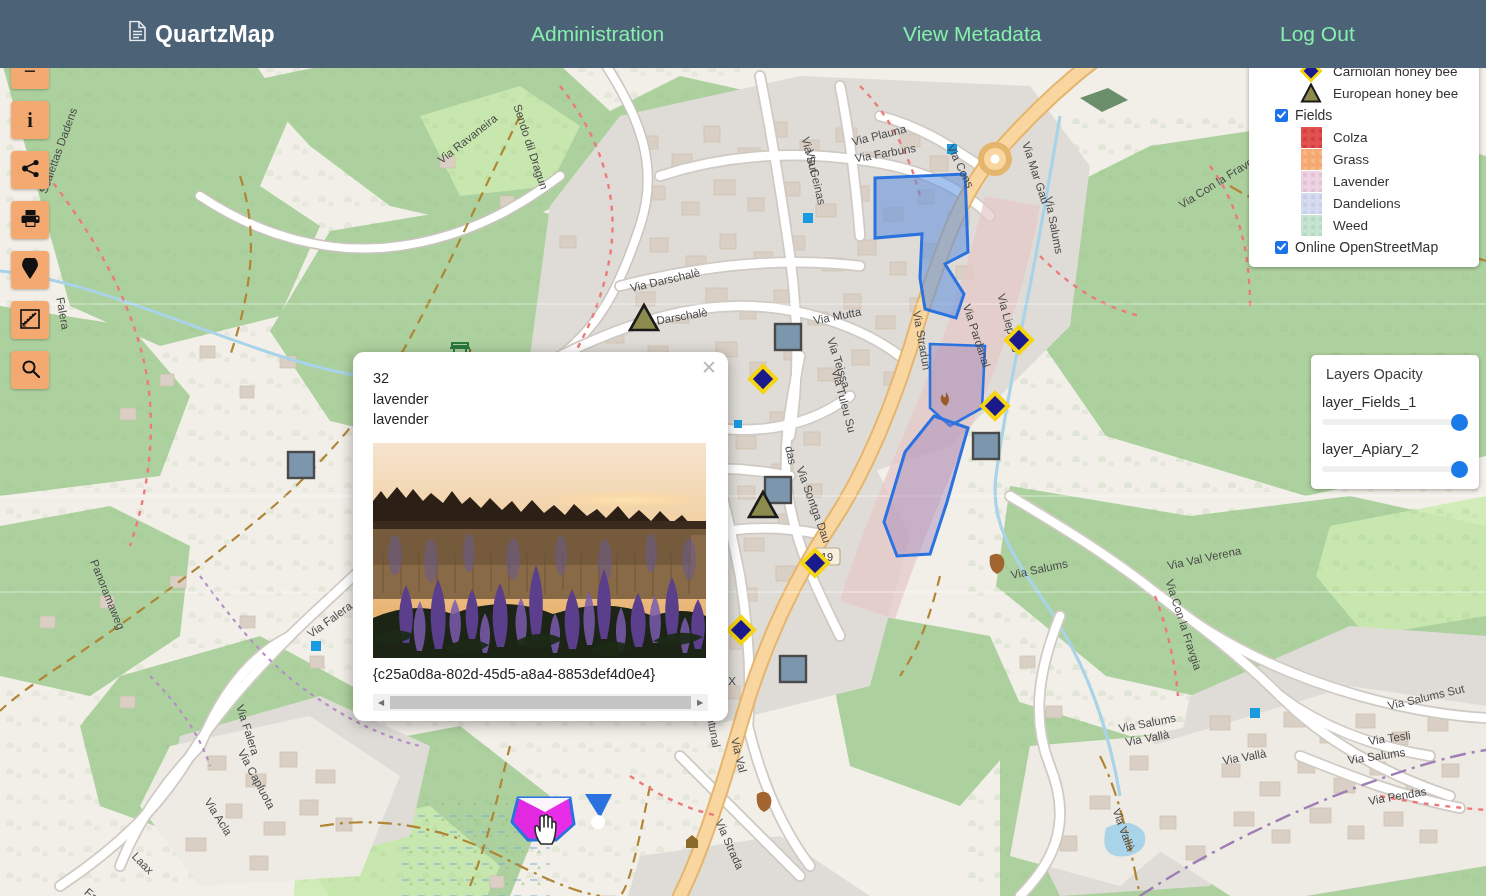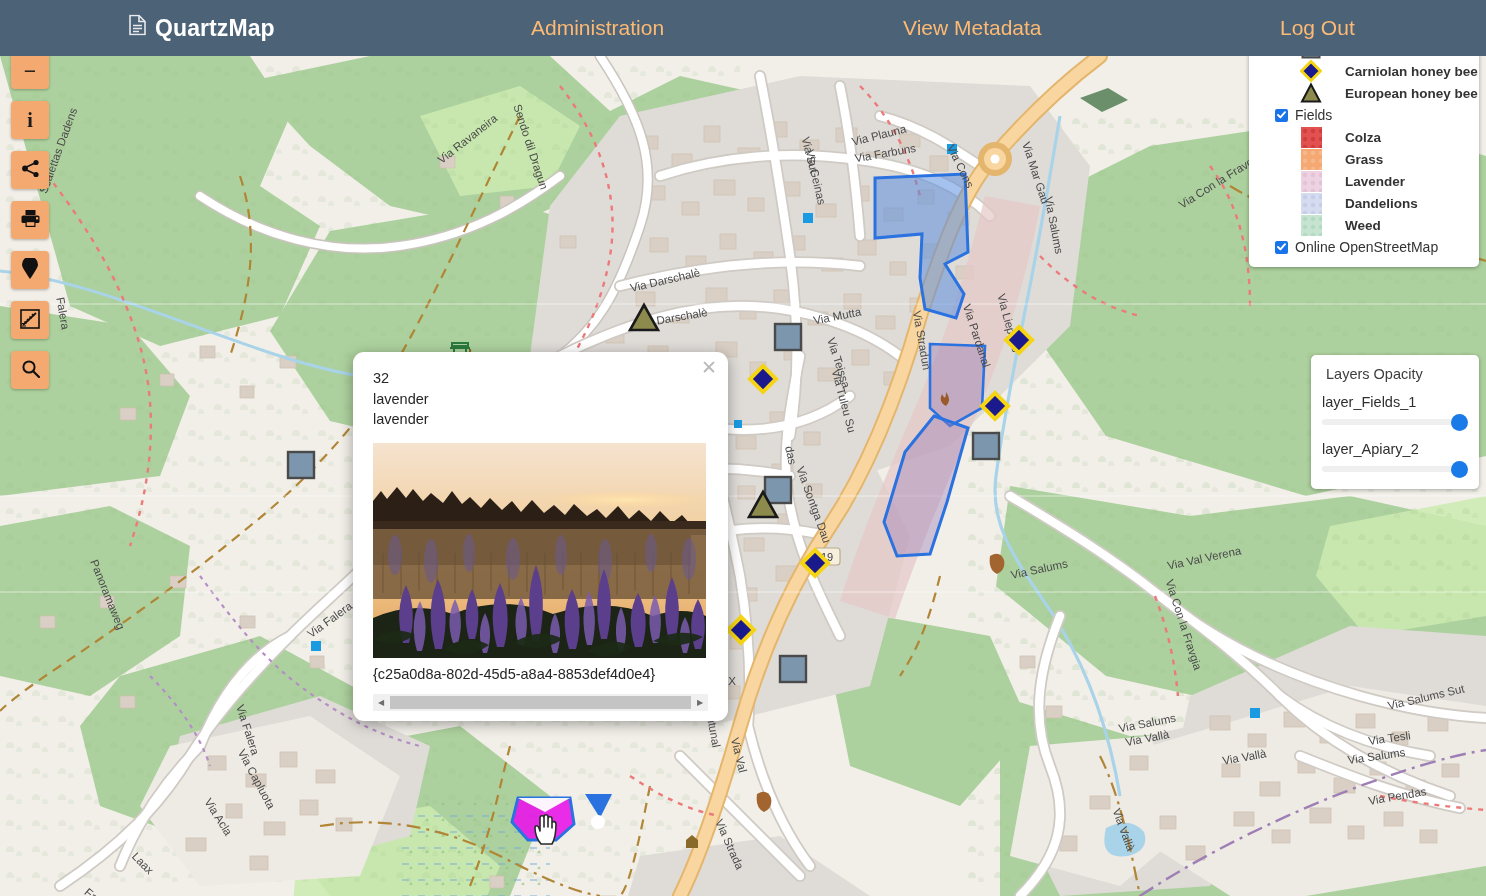--- a/index.html
+++ b/index.html
@@ -6,34 +6,34 @@
   html, body {
     width: 1486px; height: 896px;
     overflow: hidden;
     font-family: "Liberation Sans", sans-serif;
     background: #f2efe9;
   }
   #app { position: relative; width: 1486px; height: 896px; overflow: hidden; }
 
   
   .navbar {
-    position: absolute; top: 0; left: 0; width: 1486px; height: 56px;
+    position: absolute; top: 0; left: 0; width: 1486px; height: 68px;
     background: #4c6277; z-index: 60;
     display: flex; align-items: center;
   }
   .brand {
     position: absolute; left: 129px; top: 50%; transform: translateY(-50%);
     display: flex; align-items: center; gap: 9px;
     color: #ffffff; font-size: 23px; font-weight: bold; letter-spacing: .1px;
     white-space: nowrap;
   }
   .brand .doc-ic { display:block; }
   .nav-link {
     position: absolute; top: 50%; transform: translateY(-50%);
-    color: #fdba74; font-size: 21px; font-weight: 400; white-space: nowrap; text-align: right;
+    color: #86efac; font-size: 21px; font-weight: 400; white-space: nowrap; text-align: right;
   }
   .nav-0 { left: 531px; }
   .nav-1 { left: 903px; }
   .nav-2 { left: 1280px; }
 
   
   .map {
     position: absolute; top: 56px; left: 0; width: 1486px; height: 840px;
     overflow: hidden; background: #f2efe9;
     cursor: default;
@@ -64,21 +64,21 @@
     font-size: 13.5px; color: #2e2e2e;
   }
   .lg-row { display: flex; align-items: center; height: 22px; }
   .lg-root { gap: 7px; padding-left: 16px; }
   .lg-check {
     width: 13px; height: 13px; border-radius: 2px; background: #1a73e8;
     display: flex; align-items: center; justify-content: center; flex: 0 0 auto;
     cursor: pointer;
   }
   .lg-check svg { display: block; }
-  .lg-child { padding-left: 30px; gap: 12px; font-weight: bold; }
+  .lg-child { padding-left: 30px; gap: 0; }
   .lg-sym { width: 44px; display: flex; justify-content: center; align-items: center; flex: 0 0 auto; }
   .lg-label { font-size: 13.5px; color: #333; white-space: nowrap; }
   .lg-root .lg-label { font-size: 14px; }
 
   
   .opacity {
     position: absolute; right: 7px; top: 355px; z-index: 45;
     width: 168px; background: #ffffff; border-radius: 5px;
     box-shadow: 0 1px 4px rgba(0,0,0,.32);
     padding: 9px 11px 12px 11px;

